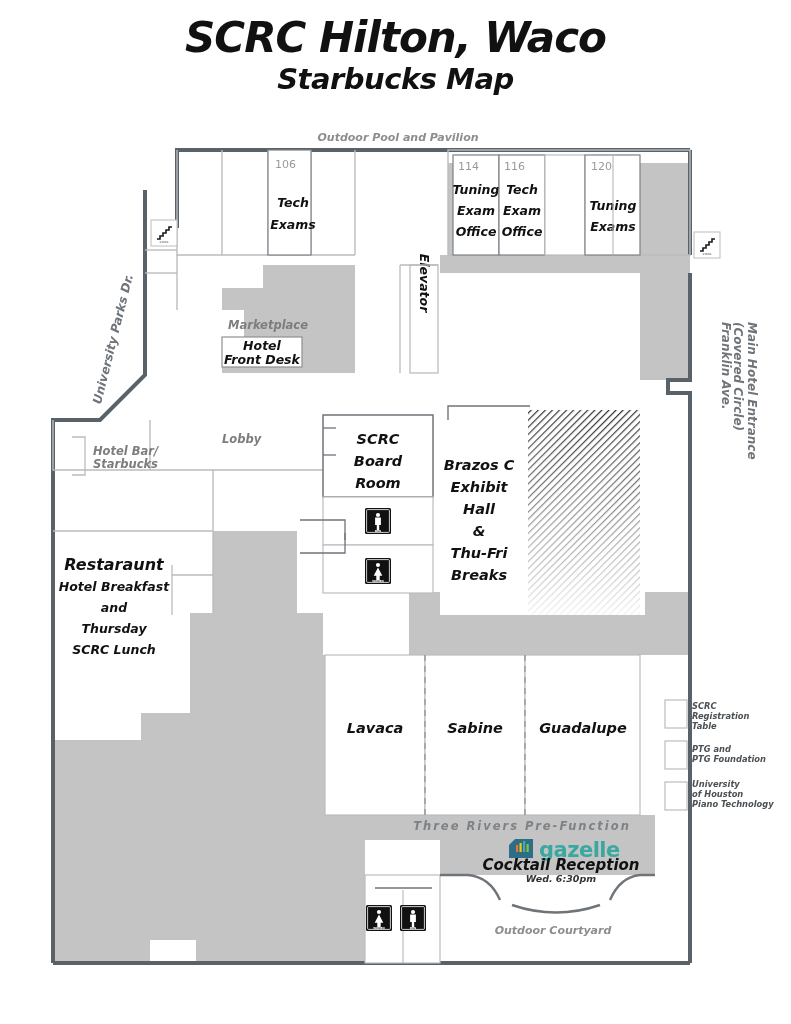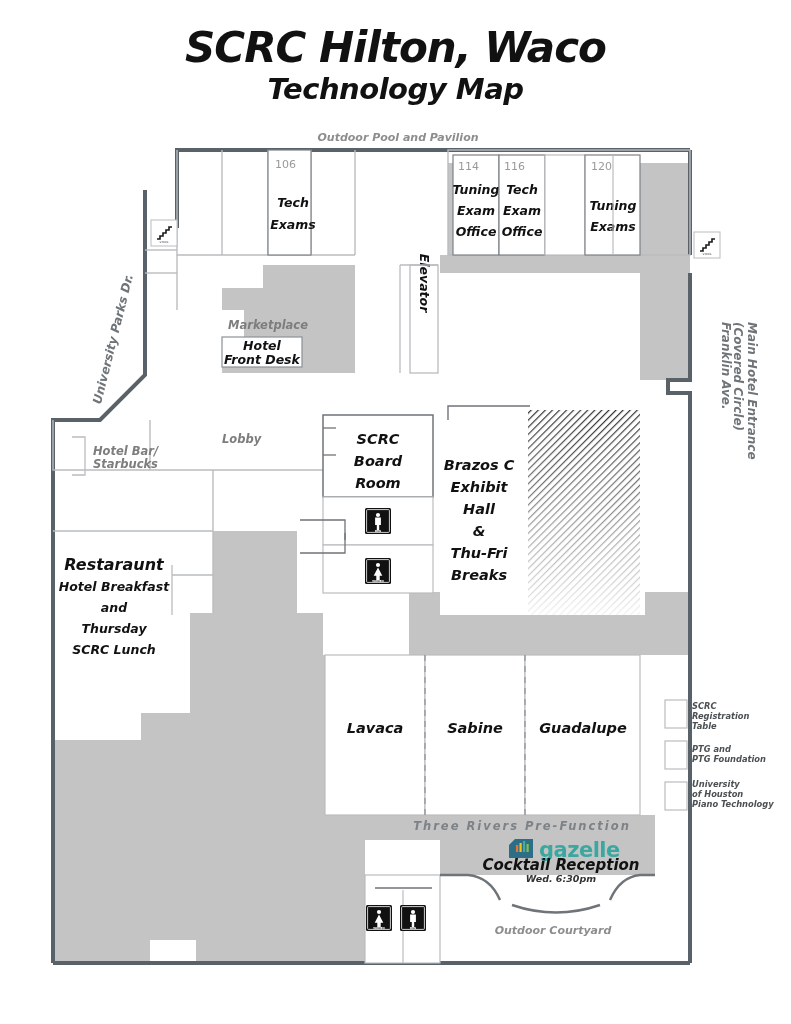--- a/index.html
+++ b/index.html
@@ -5,21 +5,21 @@
   html,body{margin:0;padding:0;background:#ffffff;}
   body{
     width:791px;height:1024px;
     font-family:"DejaVu Sans","Liberation Sans",sans-serif;
     overflow:hidden;
   }
   #stage{position:relative;width:791px;height:1024px;background:#fff;}
   .title-block{position:absolute;left:0;top:0;width:791px;text-align:center;}
   .t1{
     font-size:42px;font-weight:bold;font-style:italic;letter-spacing:-1px;
-    color:#111;margin-top:26px;line-height:1.05;
+    color:#111;margin-top:16px;line-height:1.05;
   }
   .t2{
     font-size:29px;font-weight:bold;font-style:italic;letter-spacing:-0.5px;
     color:#111;margin-top:4px;line-height:1.05;
   }
   svg{position:absolute;left:0;top:0;}
   text{font-family:"DejaVu Sans","Liberation Sans",sans-serif;}
   .roomlbl{font-size:12.5px;font-style:italic;font-weight:bold;fill:#111;text-anchor:middle;}
   .roomlbl-lg{font-size:14.5px;font-style:italic;font-weight:bold;fill:#111;text-anchor:middle;}
   .roomnum{font-size:11px;fill:#9a9a9a;font-style:normal;text-anchor:start;}
@@ -34,21 +34,21 @@
   .signtxt{font-size:2.6px;fill:#fff;text-anchor:middle;font-weight:bold;}
   .stairtxt{font-size:2.6px;fill:#555;text-anchor:middle;}
 </style>
 </head>
 <body>
 
 <div id="stage">
 
   <div class="title-block">
     <div class="t1">SCRC Hilton, Waco</div>
-    <div class="t2">Technology Map</div>
+    <div class="t2">Starbucks Map</div>
   </div>
 
   <svg width="791" height="1024" viewBox="0 0 791 1024">
     <defs>
       <pattern id="hatch" width="5" height="5" patternUnits="userSpaceOnUse" patternTransform="rotate(45)">
         <line x1="0" y1="0" x2="0" y2="5" stroke="#2f2f2f" stroke-width="2.4"></line>
       </pattern>
       <linearGradient id="hfade" x1="0" y1="0" x2="0" y2="1">
         <stop offset="0" stop-color="#ffffff" stop-opacity="0"></stop>
         <stop offset="1" stop-color="#ffffff" stop-opacity="0.94"></stop>

